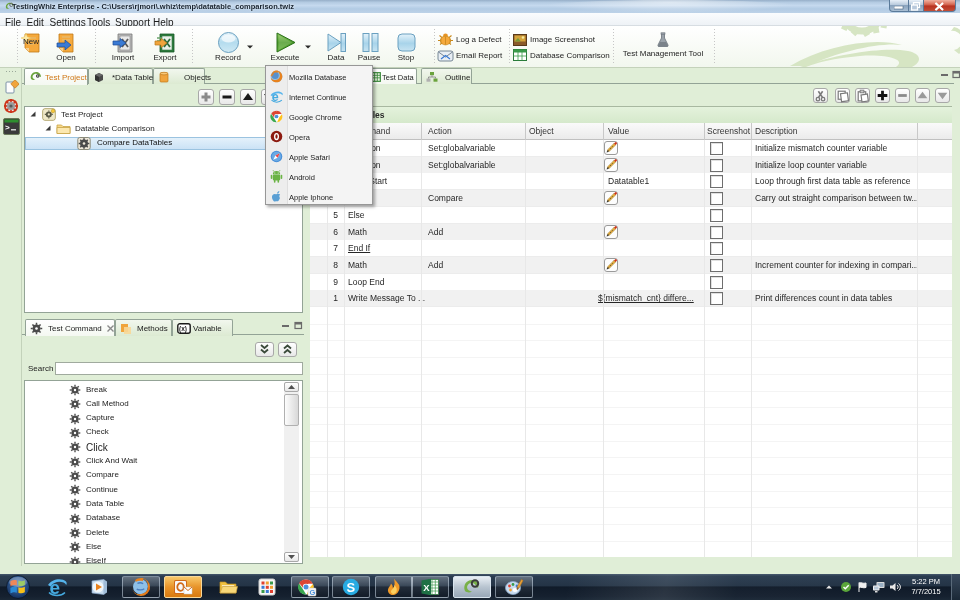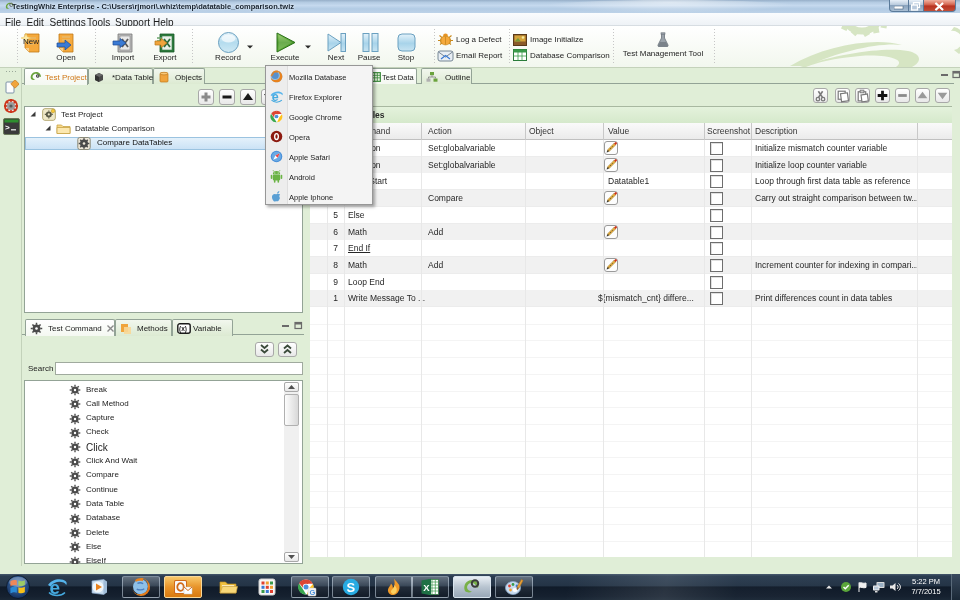--- a/index.html
+++ b/index.html
@@ -237,26 +237,26 @@
 
     <svg class="abs" style="left:655px;top:6px" width="16" height="16" viewBox="0 0 16 16">
       <path d="M6.5 1.5 H9.5 V6 L13 13 Q13.5 14.5 12 14.5 H4 Q2.5 14.5 3 13 L6.5 6 Z" fill="#9aa2aa" stroke="#6a727a" stroke-width="0.8"></path>
       <path d="M5 10 H11 L13 13.8 Q13.2 14.5 12 14.5 H4 Q2.8 14.5 3.2 13.8 Z" fill="#7a828a"></path>
       <rect x="6" y="0.8" width="4" height="1.4" fill="#9aa2aa" stroke="#6a727a" stroke-width="0.6"></rect>
     </svg>
     <div class="tlabel c" style="left:123px;top:27px">Import</div>
     <div class="tlabel c" style="left:165px;top:27px">Export</div>
     <div class="tlabel c" style="left:228px;top:27px">Record</div>
     <div class="tlabel c" style="left:285px;top:27px">Execute</div>
-    <div class="tlabel c" style="left:336px;top:27px">Next</div>
+    <div class="tlabel c" style="left:336px;top:27px">Data</div>
     <div class="tlabel c" style="left:369px;top:27px">Pause</div>
     <div class="tlabel c" style="left:406px;top:27px">Stop</div>
     <div class="tlabel" style="left:456px;top:9px">Log a Defect</div>
     <div class="tlabel" style="left:456px;top:25px">Email Report</div>
-    <div class="tlabel" style="left:530px;top:9px">Image Initialize</div>
+    <div class="tlabel" style="left:530px;top:9px">Image Screenshot</div>
     <div class="tlabel" style="left:530px;top:25px">Database Comparison</div>
     <div class="tlabel c" style="left:663px;top:23px">Test Management Tool</div>
   </div>
 
   <div id="main" class="abs">
 
     <div class="abs" style="left:21px;top:0;width:1px;height:498px;background:#c3d2ba"></div>
     <div class="abs" style="left:5px;top:2px;width:12px;height:3px;
       background-image:radial-gradient(circle,#9aa89a 1px,transparent 1px);background-size:3px 3px;"></div>
     <svg class="abs" style="left:3px;top:12px" width="16" height="16" viewBox="0 0 16 16">
@@ -303,21 +303,21 @@
           <path d="M2 4 L6 6 L10 4 L6 2 Z" fill="#6a6a6a"></path>
           <path d="M6 6 L6 11 L2 9 L2 4 Z" fill="#333"></path>
         </svg>
         <span class="cap" style="left:23px;">*Data Table</span>
       </div>
       <div class="tab" style="left:131px;width:52px;">
         <svg style="position:absolute;left:4px;top:2px" width="12" height="12" viewBox="0 0 12 12">
           <rect x="2" y="2" width="8" height="9" rx="1" fill="#f0a43c" stroke="#c07818" stroke-width="0.7"></rect>
           <ellipse cx="6" cy="2.6" rx="4" ry="1.3" fill="#f8c878" stroke="#c07818" stroke-width="0.7"></ellipse>
         </svg>
-        <span class="cap" style="left:21px;">Objects</span>
+        <span class="cap" style="left:30px;">Objects</span>
       </div>
 
       <div class="sqbtn" style="left:176px;top:21px;width:16px;height:16px;"></div>
       <svg class="abs" style="left:176px;top:21px" width="16" height="16">
           <path d="M8 3.5 V12.5 M3.5 8 H12.5" stroke="#8a8a8a" stroke-width="3"></path>
         </svg>
       <div class="sqbtn" style="left:197px;top:21px;width:16px;height:16px;"></div>
       <svg class="abs" style="left:197px;top:21px" width="16" height="16">
           <path d="M3.5 8 H12.5" stroke="#1a1a1a" stroke-width="3"></path>
         </svg>
@@ -806,21 +806,21 @@
 <div class="tcell" style="left:445px;">Increment counter for indexing in compari...</div>
 </div>
 <div class="trow" style="top:150.6px;background:#ffffff;border-bottom:1px solid #ececec;box-sizing:border-box;">
 <div class="tcell" style="left:8px;width:20px;text-align:right;">9</div>
 <div class="tcell" style="left:38px;">Loop End</div>
 <div class="cb" style="top:2px;"></div>
 </div>
 <div class="trow" style="top:167.3px;background:#f1f1f1;border-bottom:1px solid #ececec;box-sizing:border-box;">
 <div class="tcell" style="left:8px;width:20px;text-align:right;">1</div>
 <div class="tcell" style="left:38px;">Write Message To ...</div>
-<div class="tcell" style="left:288px;">${mismatch_cnt} differe...</div>
+<div class="tcell" style="left:288px;text-decoration:underline;">${mismatch_cnt} differe...</div>
 <div class="cb" style="top:2px;"></div>
 <div class="tcell" style="left:445px;">Print differences count in data tables</div>
 </div>
 <div class="abs" style="left:0;top:200.7px;width:642px;height:1px;background:#f4f4f4;"></div>
 <div class="abs" style="left:0;top:217.4px;width:642px;height:1px;background:#f4f4f4;"></div>
 <div class="abs" style="left:0;top:234.1px;width:642px;height:1px;background:#f4f4f4;"></div>
 <div class="abs" style="left:0;top:250.8px;width:642px;height:1px;background:#f4f4f4;"></div>
 <div class="abs" style="left:0;top:267.5px;width:642px;height:1px;background:#f4f4f4;"></div>
 <div class="abs" style="left:0;top:284.2px;width:642px;height:1px;background:#f4f4f4;"></div>
 <div class="abs" style="left:0;top:300.9px;width:642px;height:1px;background:#f4f4f4;"></div>
@@ -862,21 +862,21 @@
       <path d="M2.6 2.4 C4.2 0.9 6.6 0.3 8.8 0.9 L8.1 3.2 C6.5 2.5 4.6 2.7 3.4 3.6 Z" fill="#e8821e"></path>
       <path d="M0.7 6.2 C1.1 4.6 2 3.2 3.3 2.3 L4.4 4.2 C3.2 4.9 2.4 6 2.2 7.4 Z" fill="#e8821e" opacity="0.85"></path>
     </svg>
     <div class="dditem" style="top:6.5px">Mozilla Database</div>
 
     <svg class="ddicon" style="top:24px" viewBox="0 0 14 14">
       <text x="1.8" y="11.8" font-size="13.5" font-weight="bold" fill="#45aae0" font-family="Liberation Sans">e</text>
       <path d="M0.6 5.6 C3.5 1 10.5 0.4 13.2 3.2 C13.9 4 13.8 5 13.4 5.6 C11.8 2.5 4.8 2.5 2.4 6.6 Z" fill="#55b4ec"></path>
       <path d="M1.6 11 C4.5 13.8 10 13.8 12.8 11" fill="none" stroke="#45aae0" stroke-width="1.1"></path>
     </svg>
-    <div class="dditem" style="top:26.5px">Firefox Explorer</div>
+    <div class="dditem" style="top:26.5px">Internet Continue</div>
 
     <svg class="ddicon" style="top:44px">
         <g transform="scale(0.93)">
       <circle cx="7" cy="7" r="6.2" fill="#fff"></circle>
       <path d="M7 .8 A6.2 6.2 0 0 1 12.6 4.4 L7 4.4 Z" fill="#dd4632"></path>
       <path d="M12.8 4.6 A6.2 6.2 0 0 1 7.6 13.2 L10.2 7.4 Z" fill="#ffc31e"></path>
       <path d="M7.2 13.2 A6.2 6.2 0 0 1 1.2 4 L4.2 8.6 Z" fill="#3aa84e"></path>
       <path d="M1.4 3.6 A6.2 6.2 0 0 1 6.8 .8 L9 4.6 L4.4 8.2 Z" fill="#dd4632"></path>
       <circle cx="7" cy="7" r="2.6" fill="#fff"></circle>
       <circle cx="7" cy="7" r="2" fill="#4a90dc"></circle>

